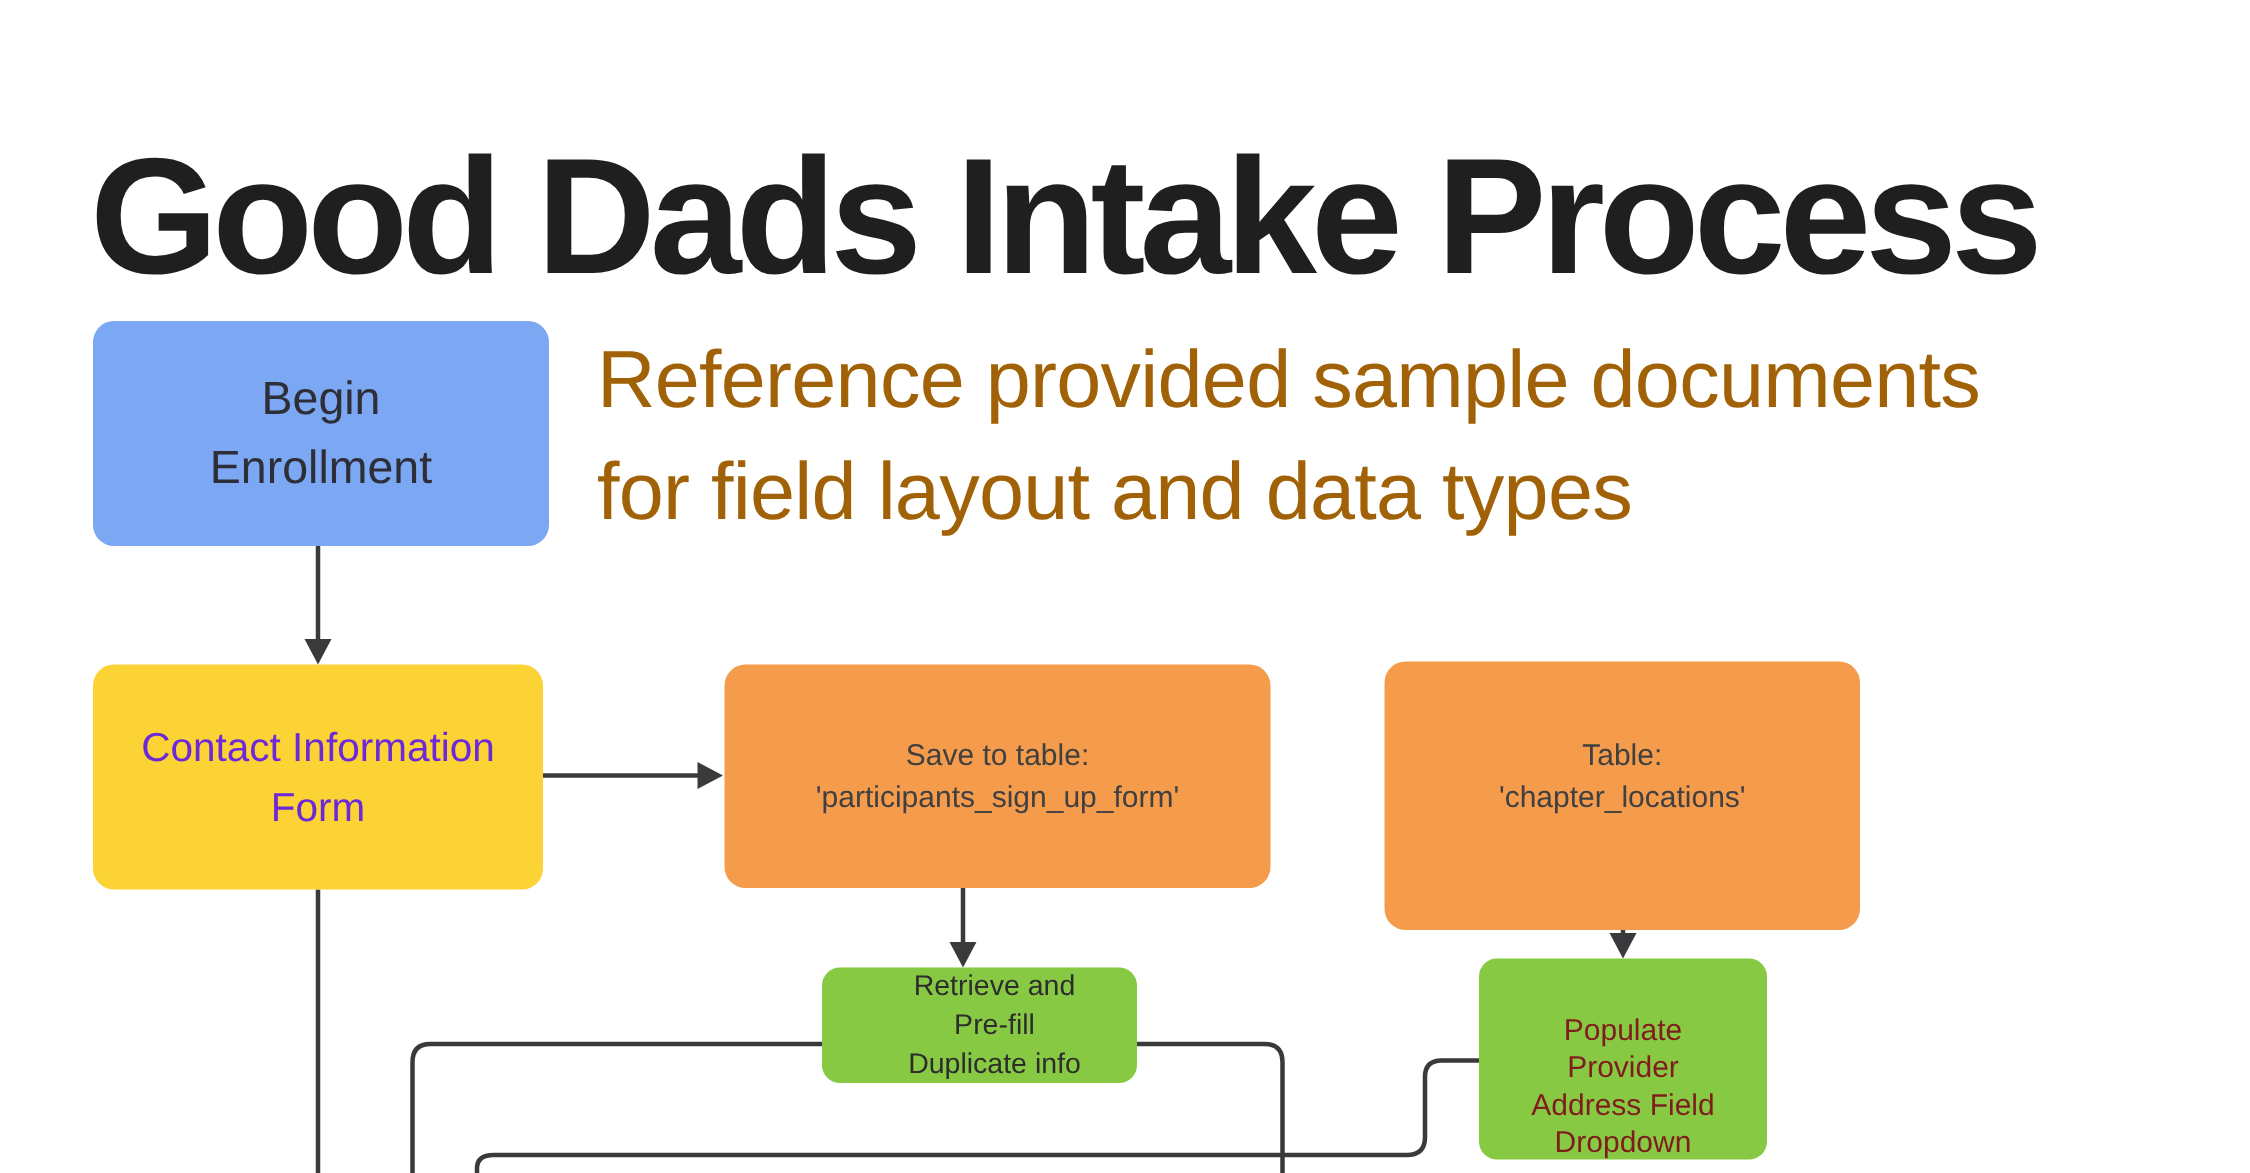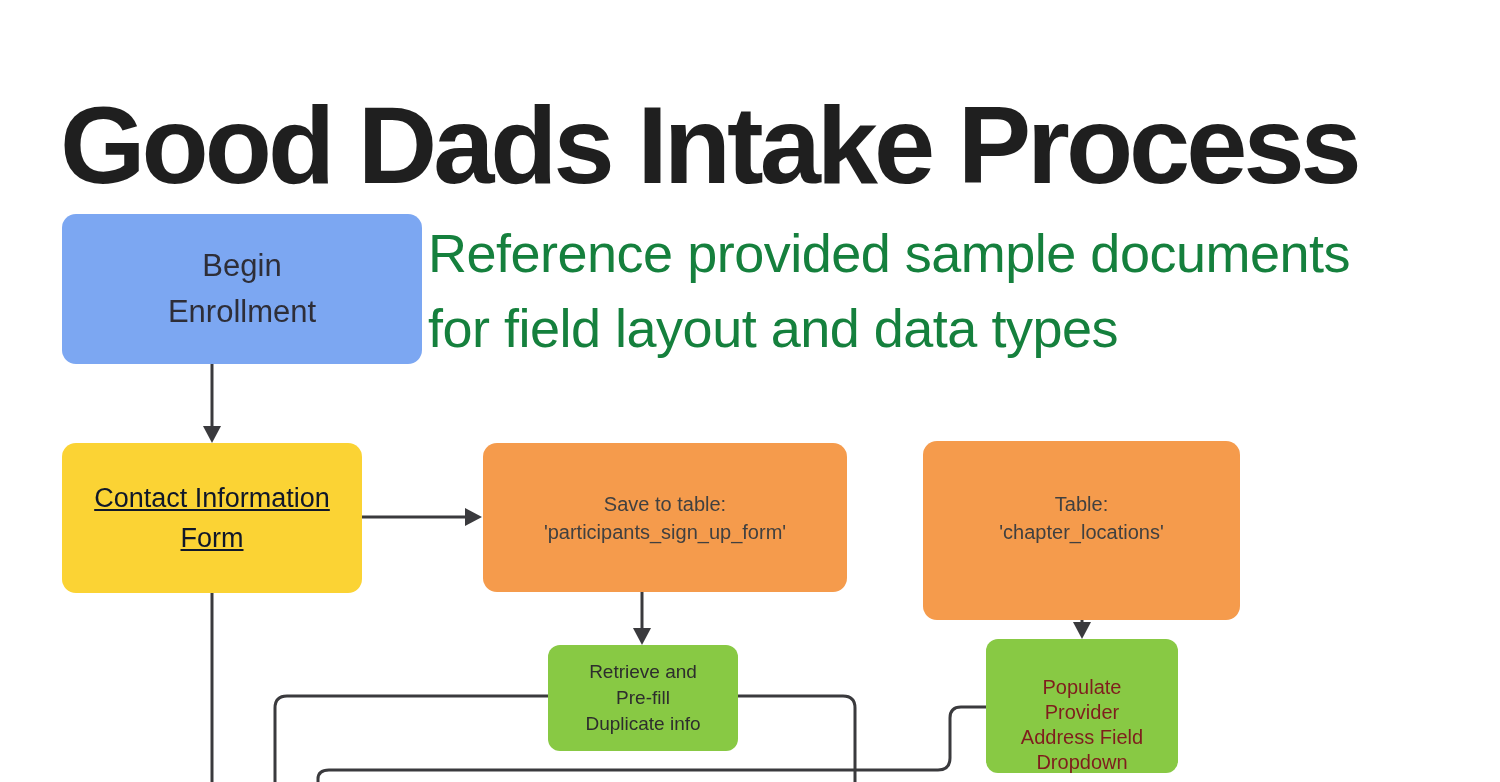--- a/index.html
+++ b/index.html
@@ -10,42 +10,42 @@
     overflow:hidden;
     font-family:"Liberation Sans", sans-serif;
   }
   
   .page-title{
     position:absolute;left:60px;top:46px;
     font-size:110px;line-height:110px;font-weight:bold;
     letter-spacing:-4px;color:#1f1f1f;white-space:nowrap;margin-top:44px;
   }
   .page-subtitle{
-    position:absolute;left:428px;top:216px;
+    position:absolute;left:398px;top:216px;
     font-size:54px;line-height:75px;font-weight:400;
-    letter-spacing:-0.5px;color:#15803d;white-space:pre-line;
+    letter-spacing:-0.5px;color:#a16207;white-space:pre-line;
   }
   
   svg.connectors{position:absolute;left:0;top:0;z-index:1;}
   
   .node{
     position:absolute;z-index:2;
     display:flex;align-items:center;justify-content:center;
     text-align:center;border-radius:14px;
   }
   .node-label{white-space:pre-line;}
-  .node-begin{left:62px;top:214px;width:360px;height:150px;}
+  .node-begin{left:62px;top:214px;width:304px;height:150px;}
   .node-begin .node-label{font-size:31px;line-height:46px;color:#2e2e38;}
   .node-contact{left:62px;top:443px;width:300px;height:150px;}
-  .node-contact .node-label{font-size:27px;line-height:40px;color:#0f172a;text-decoration:underline;}
+  .node-contact .node-label{font-size:27px;line-height:40px;color:#6d28d9;}
   .node-save{left:483px;top:443px;width:364px;height:149px;}
   .node-save .node-label{font-size:20px;line-height:28px;color:#404040;}
   .node-chapter{left:923px;top:441px;width:317px;height:179px;padding-bottom:0;}
   .node-chapter .node-label{font-size:20px;line-height:28px;color:#404040;transform:translateY(-13px);}
-  .node-retrieve{left:548px;top:645px;width:190px;height:106px;border-radius:12px;}
+  .node-retrieve{left:548px;top:645px;width:190px;height:77px;border-radius:12px;padding-left:20px;}
   .node-retrieve .node-label{font-size:19px;line-height:26px;color:#2d2d2d;}
   .node-populate{left:986px;top:639px;width:192px;height:134px;border-radius:12px;}
   .node-populate .node-label{font-size:20px;line-height:25px;color:#7f1d1d;margin-top:37px;}
 </style>
 </head>
 <body>
 
 <div id="canvas">
 
   <div class="page-title">Good Dads Intake Process</div>

